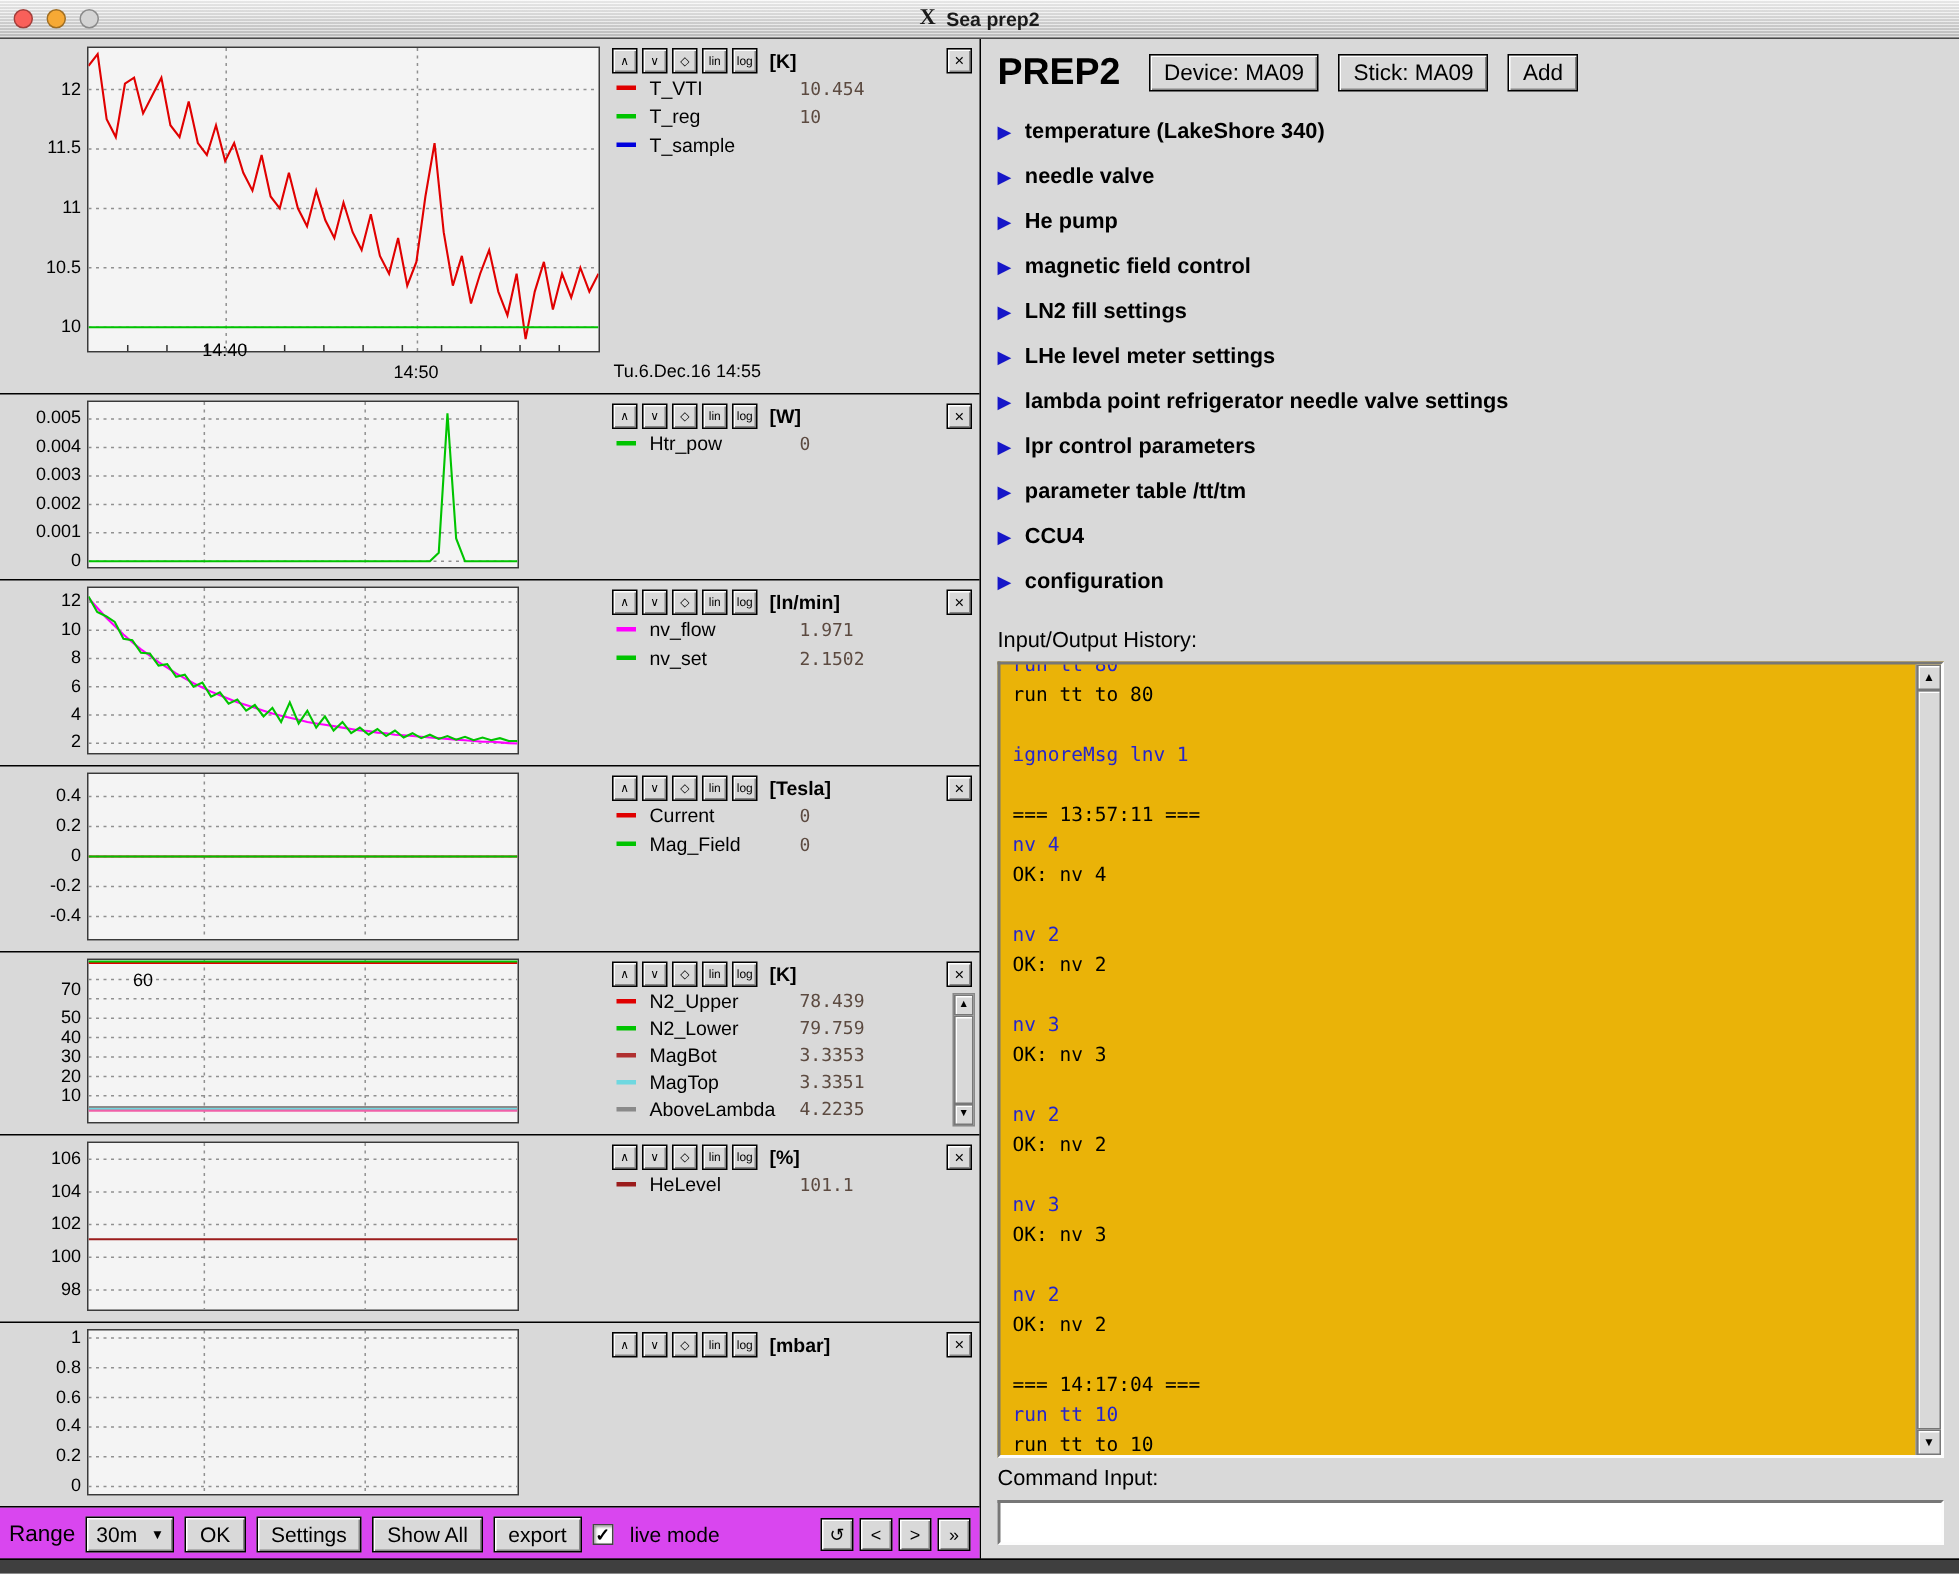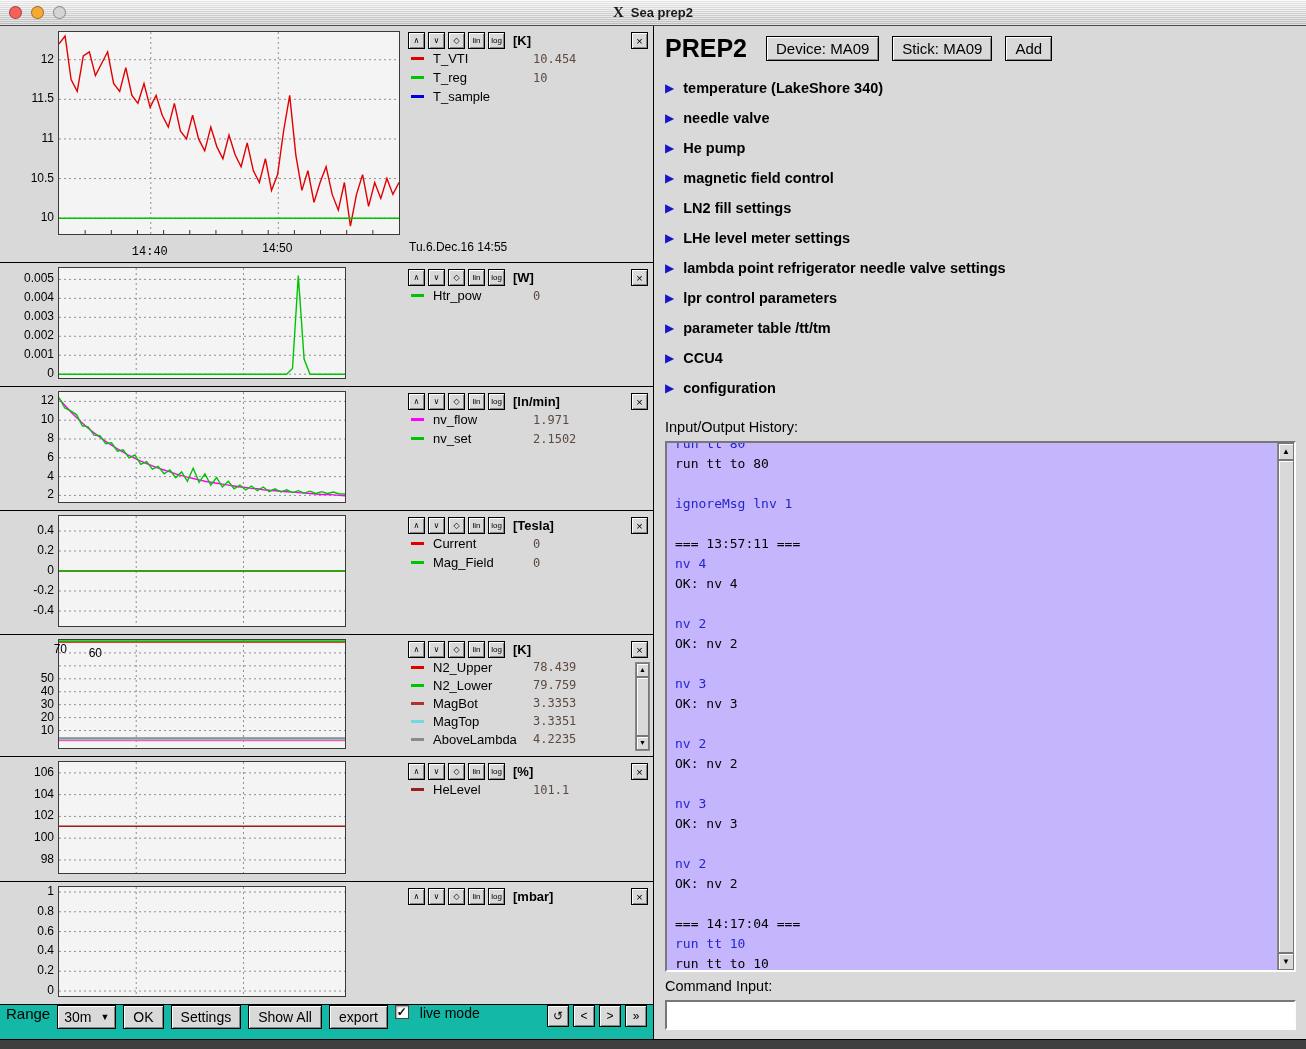--- a/index.html
+++ b/index.html
@@ -41,21 +41,21 @@
   .dash{width:13px;height:3px;flex:none;}
   .entry-name{margin-left:9px;font-size:13px;width:100px;white-space:nowrap;}
   .entry-val{font-family:"DejaVu Sans Mono",monospace;font-size:12px;color:#5c4a40;white-space:pre;}
   .timestamp{position:absolute;left:6px;bottom:8px;font-size:12px;}
   .mini-scroll{position:absolute;top:27px;right:3px;bottom:5px;width:15px;background:#cfcfcf;
     border:1px solid #888;display:flex;flex-direction:column;box-sizing:border-box;}
   .vs-btn{height:14px;width:100%;padding:0;font-size:7px;line-height:12px;background:#d9d9d9;
     border:1px solid #777;box-shadow:inset 1px 1px 0 #fff;box-sizing:border-box;}
   .vs-thumb{flex:1;background:#d9d9d9;border:1px solid #777;box-shadow:inset 1px 1px 0 #fff;box-sizing:border-box;}
   
-  .controls{flex:1;display:flex;align-items:flex-start;gap:7px;padding:0 6px;box-sizing:border-box;background:#14b8a6;}
+  .controls{flex:1;display:flex;align-items:center;gap:7px;padding:0 6px;box-sizing:border-box;background:#d946ef;}
   .ctl-label{font-size:15px;}
   .btn{background:#d9d9d9;border:1px solid #000;box-shadow:inset 1px 1px 0 #fff,inset -1px -1px 0 #868686;
     font-size:14px;padding:3px 9px;font-family:"Liberation Sans",sans-serif;}
   .dropdown{display:flex;align-items:center;gap:9px;border:1px solid #000;background:#d9d9d9;
     box-shadow:inset 1px 1px 0 #fff,inset -1px -1px 0 #868686;padding:3px 6px;font-size:14px;}
   .dd-arrow{font-size:9px;}
   .checkbox{width:14px;height:14px;background:#fff;border:1px solid #444;box-shadow:inset 1px 1px 2px #999;
     font-size:12px;line-height:13px;text-align:center;font-weight:bold;box-sizing:border-box;}
   .cb-label{font-size:14px;margin-left:4px;}
   .nav-group{margin-left:auto;display:flex;gap:4px;}
@@ -65,21 +65,21 @@
     display:flex;flex-direction:column;box-sizing:border-box;}
   .prep-header{display:flex;align-items:center;gap:13px;padding:8px 10px 2px 10px;}
   .prep-title{font-size:25px;font-weight:bold;margin-right:6px;}
   .hdr-btn{font-size:15px;padding:3px 9px;}
   .tree{padding:8px 10px 0 10px;}
   .tree-item{display:flex;align-items:center;height:30px;}
   .tri{color:#1616c8;font-size:12px;margin-right:9px;}
   .tree-label{font-weight:bold;font-size:14.5px;}
   .io-section{flex:1;display:flex;flex-direction:column;padding:0 10px 10px 10px;margin-top:10px;min-height:0;}
   .io-label,.cmd-label{font-size:14.5px;padding:6px 0;}
-  .console{flex:1;display:flex;background:#c4b5fd;border:2px solid;border-color:#777 #fdfdfd #fdfdfd #777;
+  .console{flex:1;display:flex;background:#eab308;border:2px solid;border-color:#777 #fdfdfd #fdfdfd #777;
     overflow:hidden;min-height:0;}
   .console-text{flex:1;overflow:hidden;padding:0 8px;margin-top:-9px;
     font-family:"DejaVu Sans Mono",monospace;font-size:13px;}
   .io-line{height:20px;line-height:20px;white-space:pre;color:#000;}
   .io-line.cmd{color:#2525cc;}
   .vscroll{width:17px;flex:none;background:#cfcfcf;border-left:1px solid #888;
     display:flex;flex-direction:column;box-sizing:border-box;}
   .vscroll .vs-btn{height:17px;font-size:8px;line-height:14px;}
   .cmd-input{height:22px;border:2px solid;border-color:#777 #fdfdfd #fdfdfd #777;background:#fff;
     font-family:"DejaVu Sans Mono",monospace;font-size:13px;padding:2px 5px;outline:none;}
@@ -128,21 +128,21 @@
               <line x1="313.84615384615387" y1="202" x2="313.84615384615387" y2="198" stroke="#333" stroke-width="1"></line>
               <polyline points="0.0,11.9 6.1,4.0 12.1,47.5 18.2,59.4 24.3,23.8 30.4,19.8 36.4,43.6 42.5,31.7 48.6,19.8 54.6,51.5 60.7,59.4 66.8,35.6 72.9,63.4 78.9,71.3 85.0,51.5 91.1,75.3 97.1,63.4 103.2,83.2 109.3,95.1 115.4,71.3 121.4,99.0 127.5,106.9 133.6,83.2 139.6,106.9 145.7,118.8 151.8,95.1 157.9,114.9 163.9,126.7 170.0,103.0 176.1,122.8 182.1,134.7 188.2,110.9 194.3,138.6 200.4,150.5 206.4,126.7 212.5,158.4 218.6,142.6 224.6,99.0 230.7,63.4 236.8,122.8 242.9,158.4 248.9,138.6 255.0,170.3 261.1,150.5 267.1,134.7 273.2,162.4 279.3,178.2 285.4,150.5 291.4,194.1 297.5,162.4 303.6,142.6 309.6,174.3 315.7,150.5 321.8,166.4 327.9,146.5 333.9,162.4 340.0,150.5" fill="none" stroke="#e00000" stroke-width="1.4"></polyline>
               <polyline points="0.0,186.2 340.0,186.2" fill="none" stroke="#00c400" stroke-width="1.4"></polyline>
             </svg>
           </div>
           <div class="ytick" style="top: 25.7255px;">12</div>
           <div class="ytick" style="top: 65.3333px;">11.5</div>
           <div class="ytick" style="top: 104.941px;">11</div>
           <div class="ytick" style="top: 144.549px;">10.5</div>
           <div class="ytick" style="top: 184.157px;">10</div>
-          <div class="xtick" style="left: 127.8px; top: 219px; font-family: Liberation Mono, monospace;">14:40</div>
+          <div class="xtick" style="left: 127.8px; top: 200px;">14:40</div>
           <div class="xtick" style="left: 255.3px; top: 215px;">14:50</div>
         </div>
         <div class="legend-col">
           <div class="legend-header">
             <button class="mini-btn">∧</button>
             <button class="mini-btn">∨</button>
             <button class="mini-btn">◇</button>
             <button class="mini-btn">lin</button>
             <button class="mini-btn">log</button>
             <span class="unit">[K]</span>
@@ -315,21 +315,21 @@
               <line x1="77.22" y1="0" x2="77.22" y2="108" stroke="#909090" stroke-width="1" stroke-dasharray="2,3"></line>
               <line x1="184.47" y1="0" x2="184.47" y2="108" stroke="#909090" stroke-width="1" stroke-dasharray="2,3"></line>
               <polyline points="0.0,2.0 286.0,2.0" fill="none" stroke="#e00000" stroke-width="1.4"></polyline>
               <polyline points="0.0,1.0 286.0,1.0" fill="none" stroke="#00c400" stroke-width="1.4"></polyline>
               <polyline points="0.0,99.2 286.0,99.2" fill="none" stroke="#b03030" stroke-width="1.4"></polyline>
               <polyline points="0.0,99.2 286.0,99.2" fill="none" stroke="#6fd8e0" stroke-width="1.4"></polyline>
               <polyline points="0.0,98.0 286.0,98.0" fill="none" stroke="#8a8a8a" stroke-width="1.4"></polyline>
               <polyline points="0.0,100.5 286.0,100.5" fill="none" stroke="#f060a8" stroke-width="1.4"></polyline>
             </svg>
           </div>
-          <div class="ytick" style="top: 7px; margin-left: 13px;">70</div>
+          <div class="ytick" style="top: 17px;">70</div>
           <div class="ytick" style="top: 11px; margin-left: 48px;">60</div>
           <div class="ytick" style="top: 35.8024px;">50</div>
           <div class="ytick" style="top: 48.7365px;">40</div>
           <div class="ytick" style="top: 61.6707px; text-align: right;">30</div>
           <div class="ytick" style="top: 74.6048px;">20</div>
           <div class="ytick" style="top: 87.5389px;">10</div>
         </div>
         <div class="legend-col">
           <div class="legend-header">
             <button class="mini-btn">∧</button>

